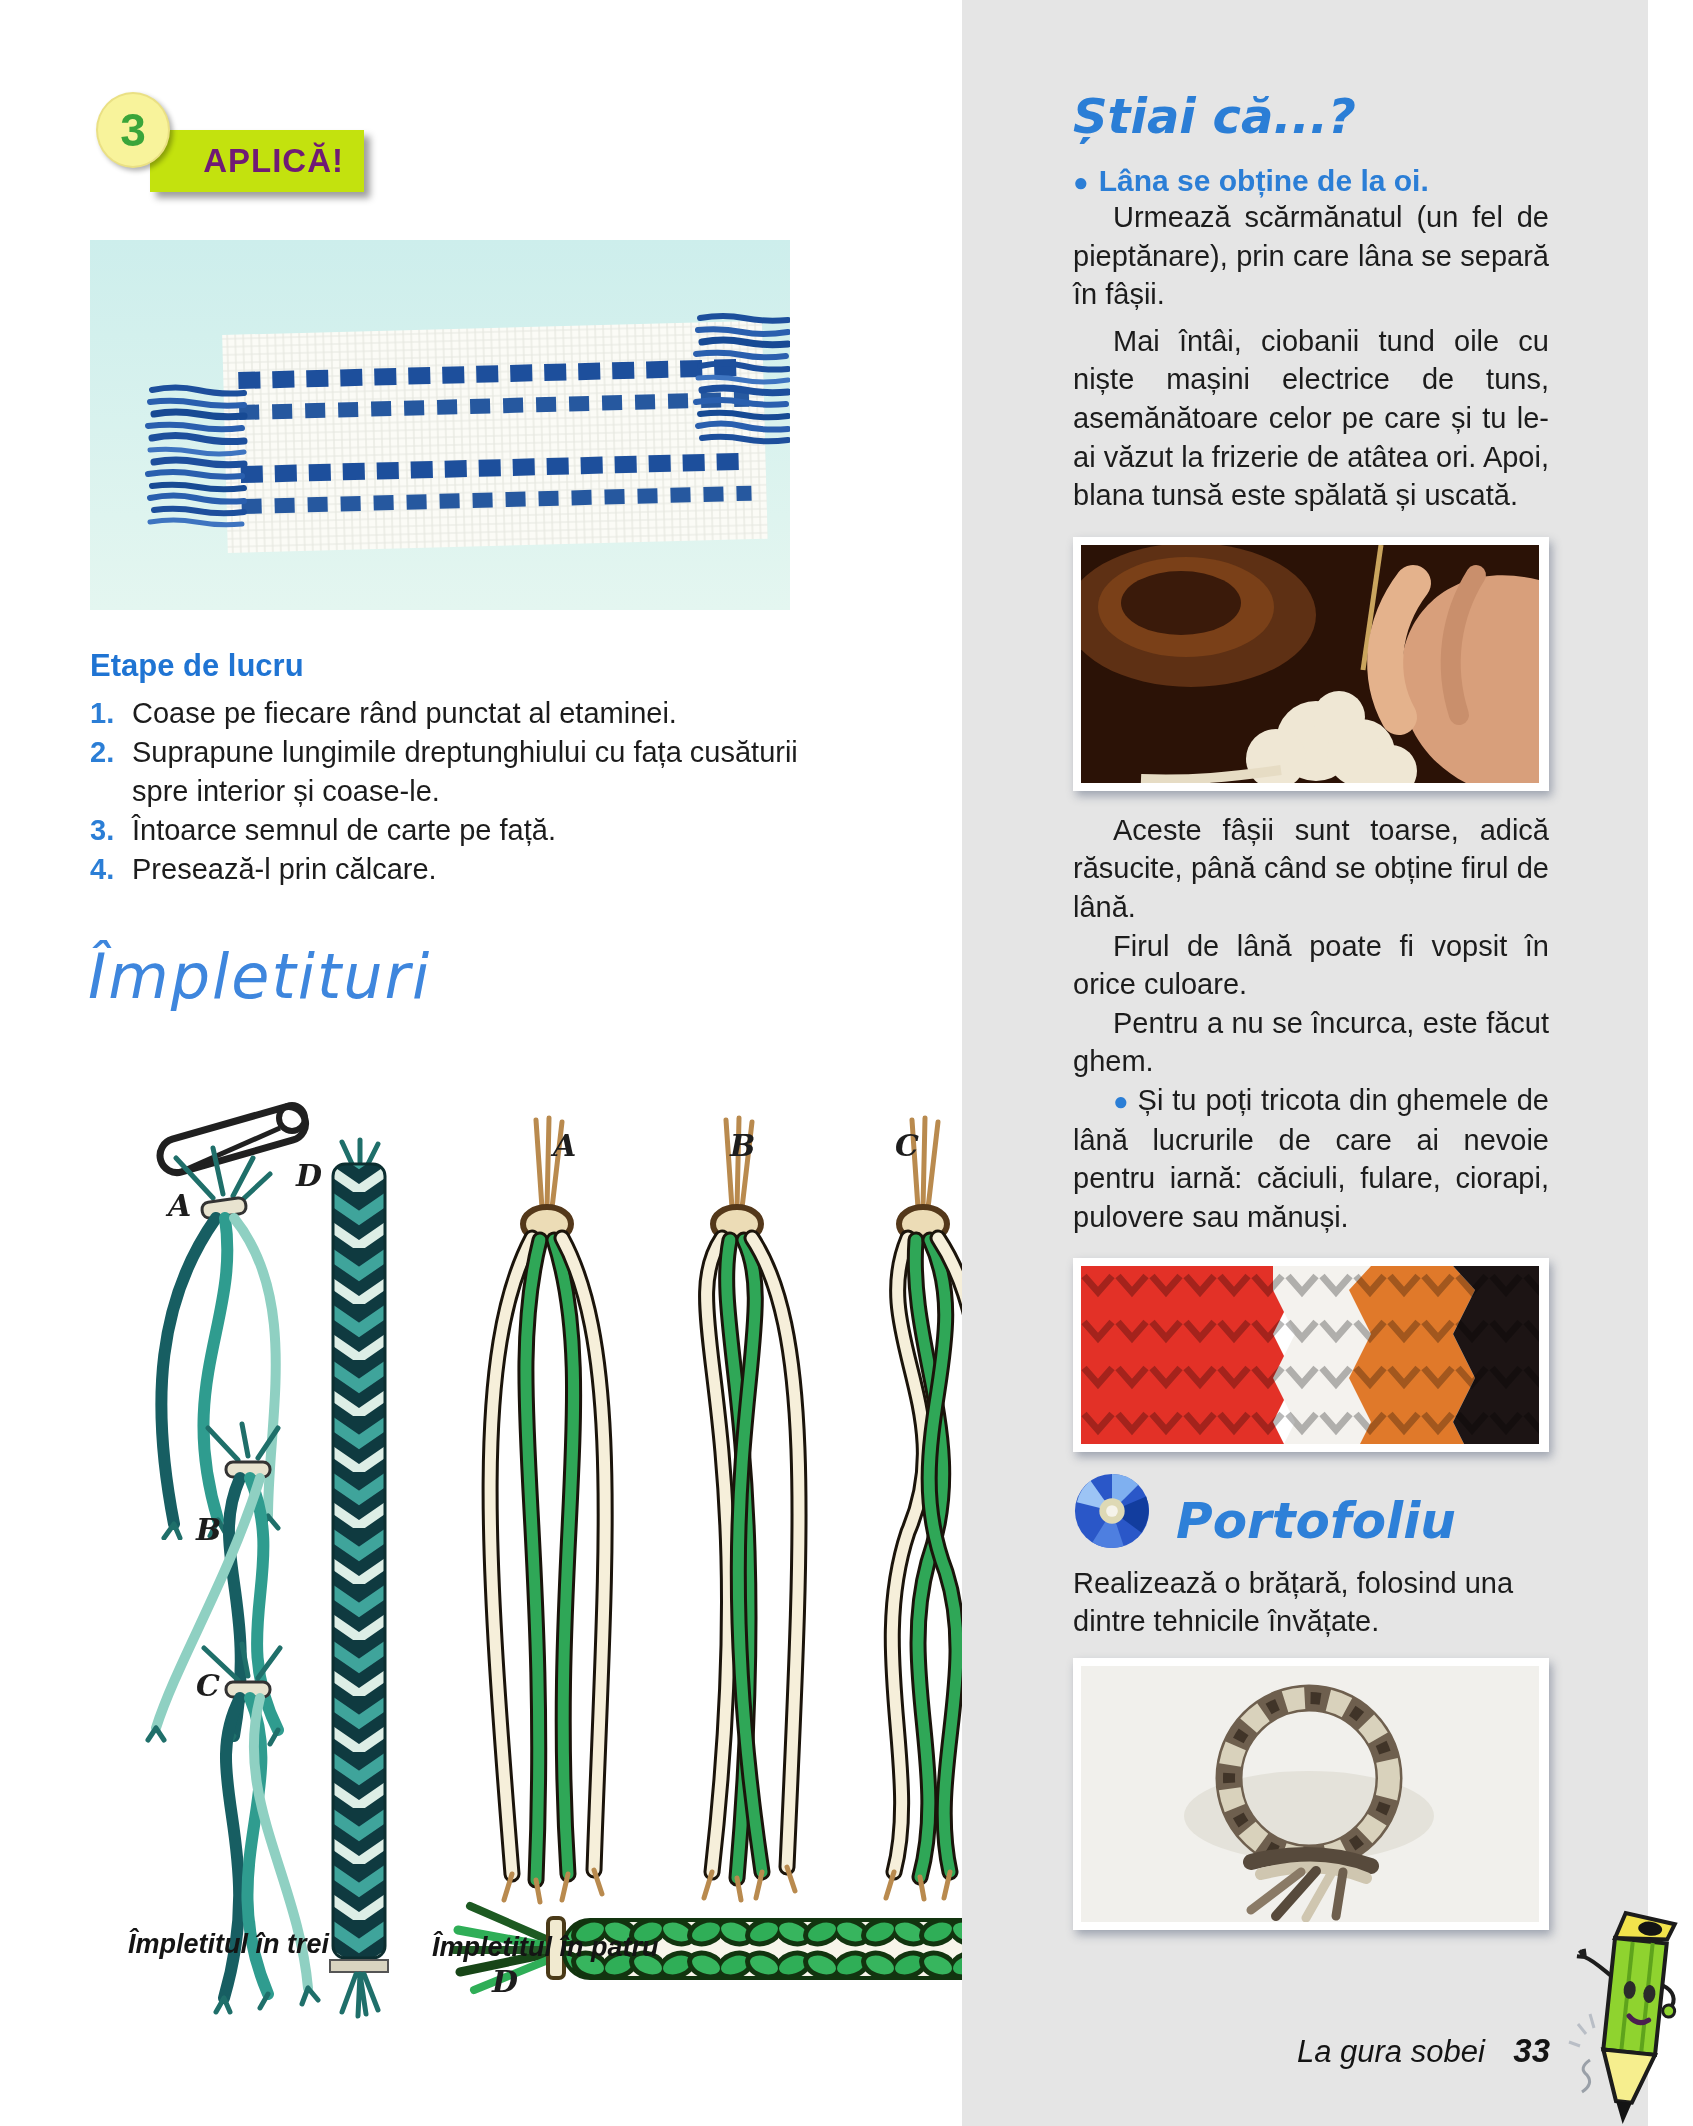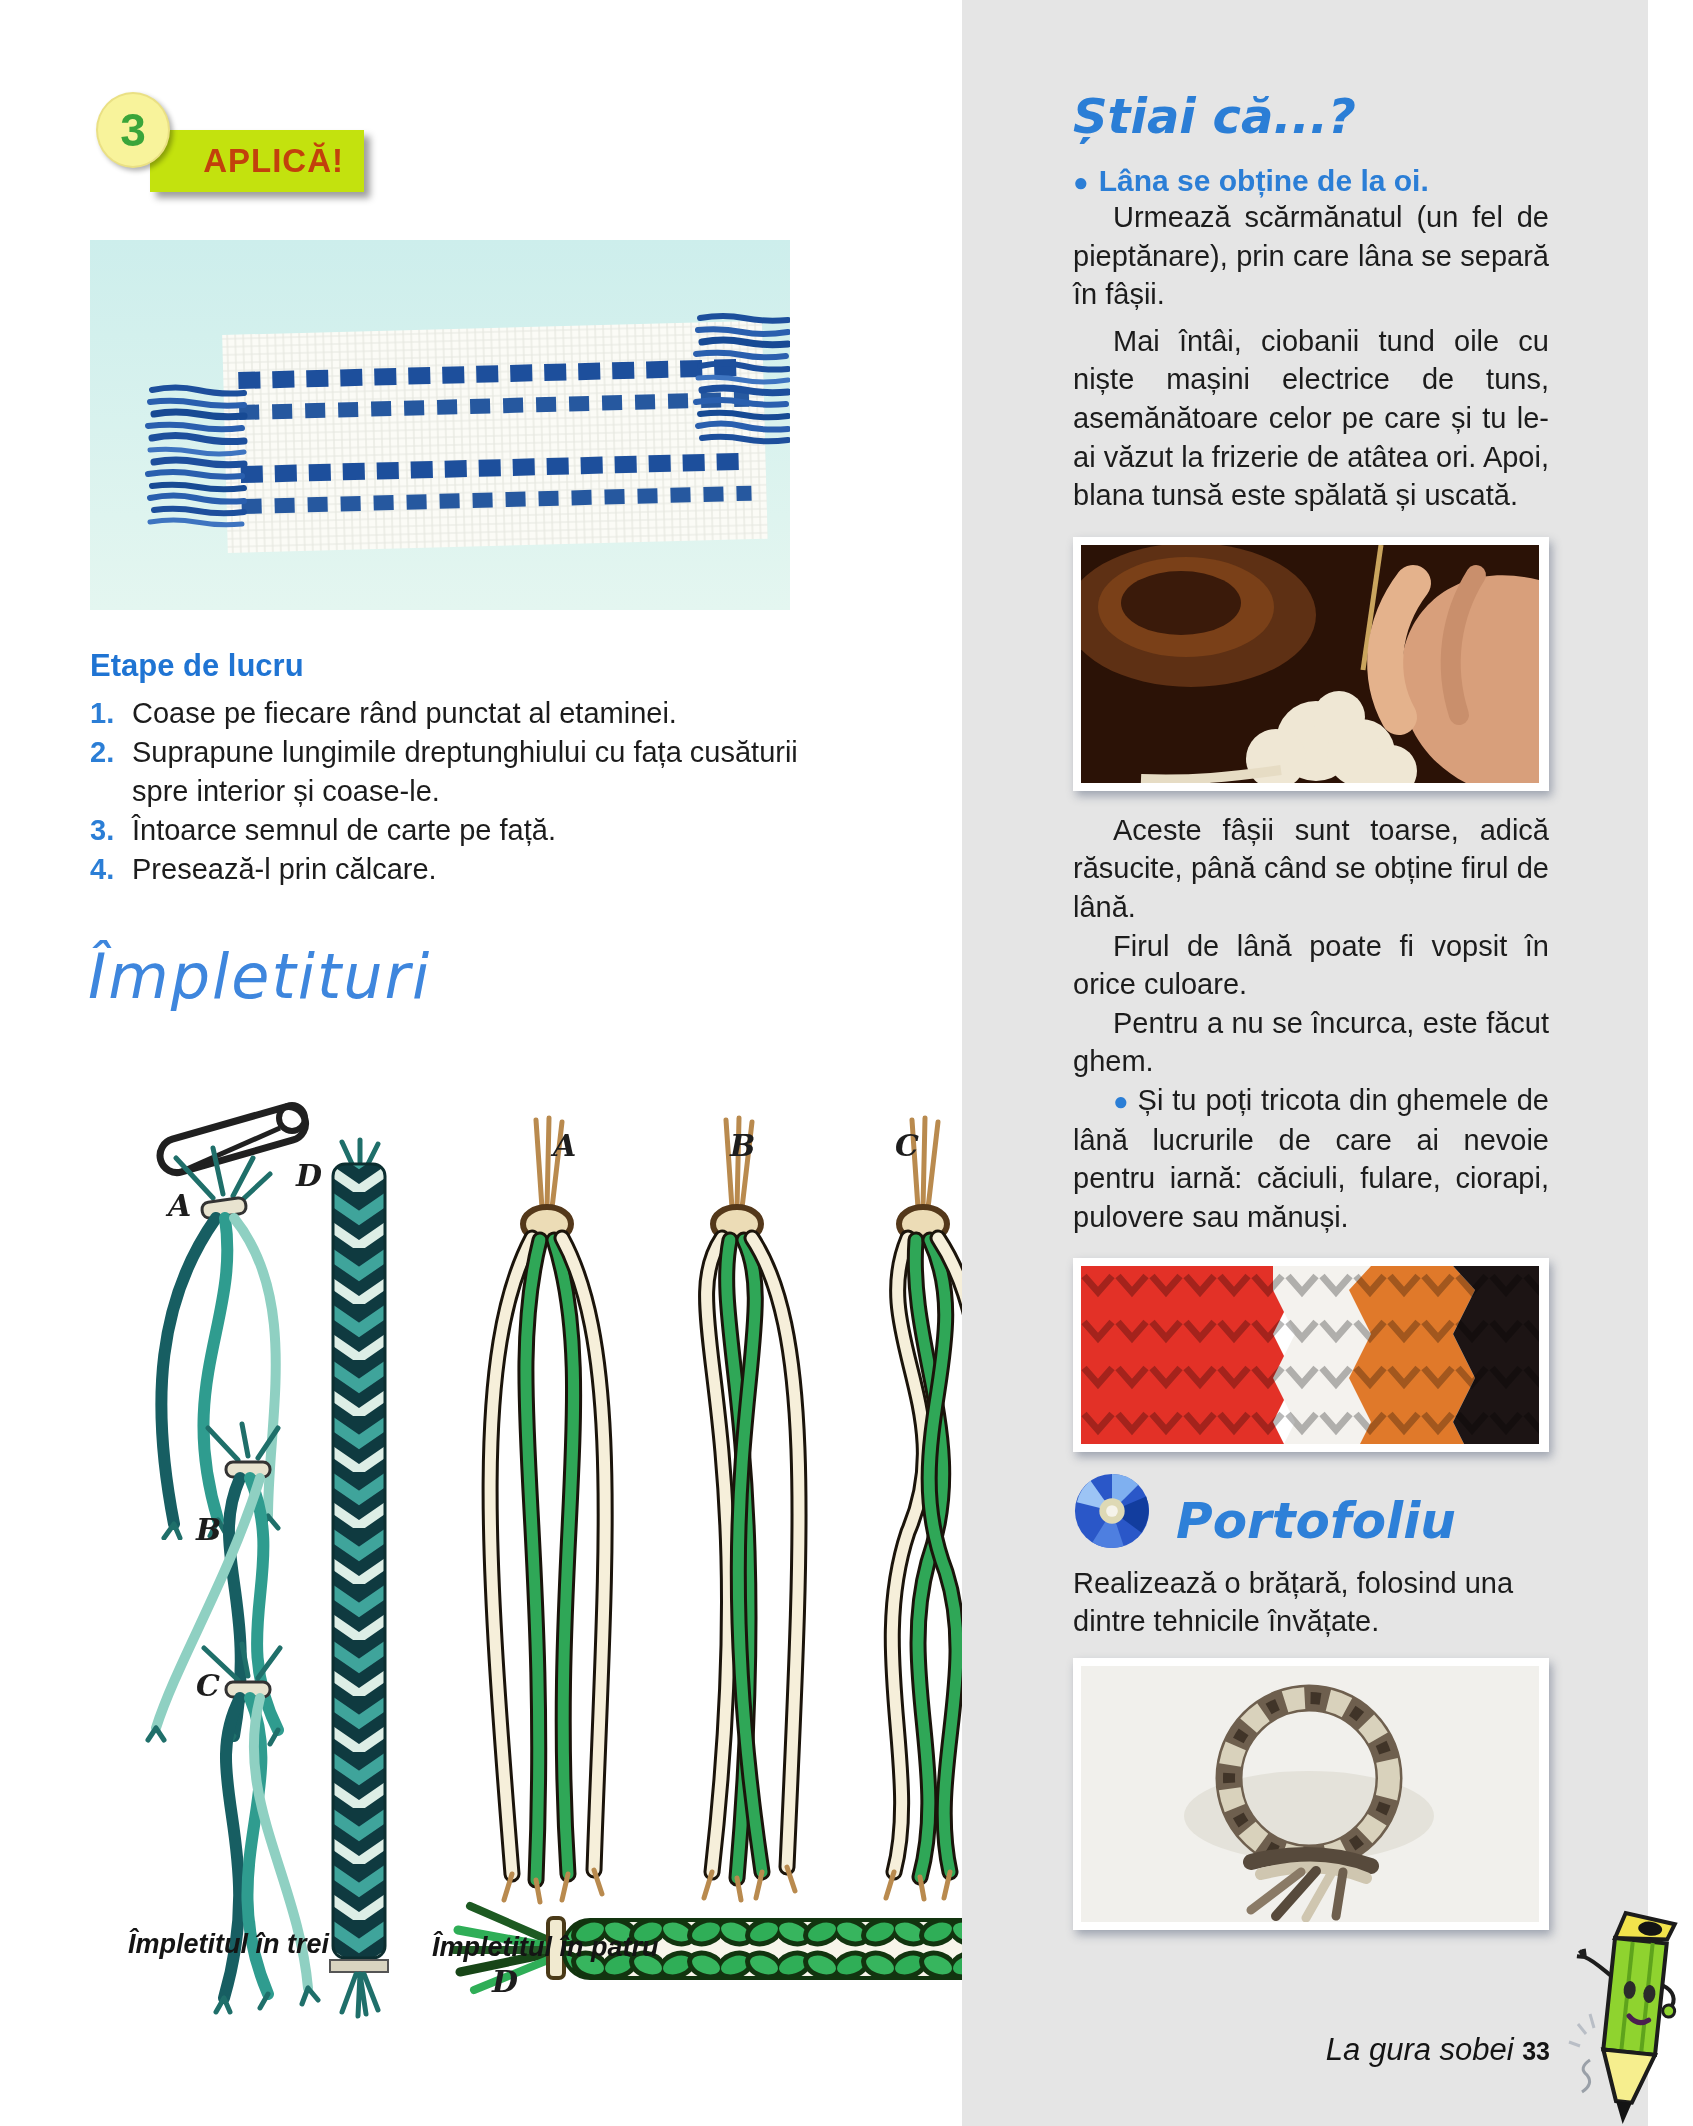--- a/index.html
+++ b/index.html
@@ -5,21 +5,21 @@
   html,body{margin:0;padding:0;background:#888;}
   .page{position:relative;width:1693px;height:2126px;background:#ffffff;
         font-family:"Liberation Sans",sans-serif;overflow:hidden;margin:0 auto;}
   
   .badge-oval{position:absolute;left:96px;top:92px;width:70px;height:72px;border-radius:50%;
         background:#f8f39b;border:2px solid #eae084;box-shadow:3px 3px 5px rgba(0,0,0,.30);
         display:flex;align-items:center;justify-content:center;
         color:#3aa53a;font-size:46px;font-weight:bold;z-index:3;}
   .badge-bar{position:absolute;left:150px;top:130px;width:214px;height:62px;background:#c3e20e;
         box-shadow:6px 6px 7px rgba(0,0,0,.38);display:flex;align-items:center;justify-content:flex-end;
-        padding-right:20px;box-sizing:border-box;font-size:33px;font-weight:bold;color:#c2410c;
+        padding-right:20px;box-sizing:border-box;font-size:33px;font-weight:bold;color:#701a75;
         letter-spacing:1px;z-index:2;}
   .main-title{position:absolute;left:380px;top:88px;font-size:54px;font-style:italic;
         font-family:"DejaVu Sans",sans-serif;color:#3e86dd;letter-spacing:3px;white-space:nowrap;}
   .bookmark{position:absolute;left:90px;top:240px;width:700px;height:370px;}
   .steps-head{position:absolute;left:90px;top:648px;font-size:31px;font-weight:bold;color:#1f74d3;}
   .steps{position:absolute;left:90px;top:694px;width:716px;}
   .step{display:flex;font-size:29px;line-height:39px;color:#1c1c1c;}
   .step .num{color:#2b7ed6;font-weight:bold;width:42px;flex:none;}
   .impletituri-title{position:absolute;left:88px;top:940px;font-size:62px;font-style:italic;
         font-family:"DejaVu Sans",sans-serif;color:#3e86dd;letter-spacing:2px;}
@@ -48,21 +48,21 @@
   p.side .bul{color:#2b7ed6;font-size:26px;margin-right:8px;}
   .photo-frame{background:#ffffff;padding:8px;box-shadow:3px 5px 9px rgba(70,85,110,.45);
         margin:22px 0 20px 0;}
   .photo-frame svg{display:block;}
   .portfolio-row{display:flex;align-items:flex-end;gap:25px;margin-top:18px;}
   .portfolio-title{font-size:50px;font-weight:bold;font-style:italic;
         font-family:"DejaVu Sans",sans-serif;color:#2e80d8;}
   .portfolio-text{font-size:29px;line-height:38px;color:#1c1c1c;margin-top:14px;}
   .footer{position:absolute;left:1120px;top:2032px;width:430px;text-align:right;white-space:nowrap;}
   .footer .ftitle{font-size:31px;font-style:italic;color:#141414;}
-  .footer .fnum{font-size:25px;font-weight:bold;color:#141414;margin-left:4px;}
+  .footer .fnum{font-size:33px;font-weight:bold;color:#141414;margin-left:24px;font-style:italic;}
   .mascot{position:absolute;left:1568px;top:1886px;z-index:6;}
 </style>
 </head>
 <body>
 
 <div class="page">
 
   <div class="badge-oval">
     <span>3</span>
   </div>

